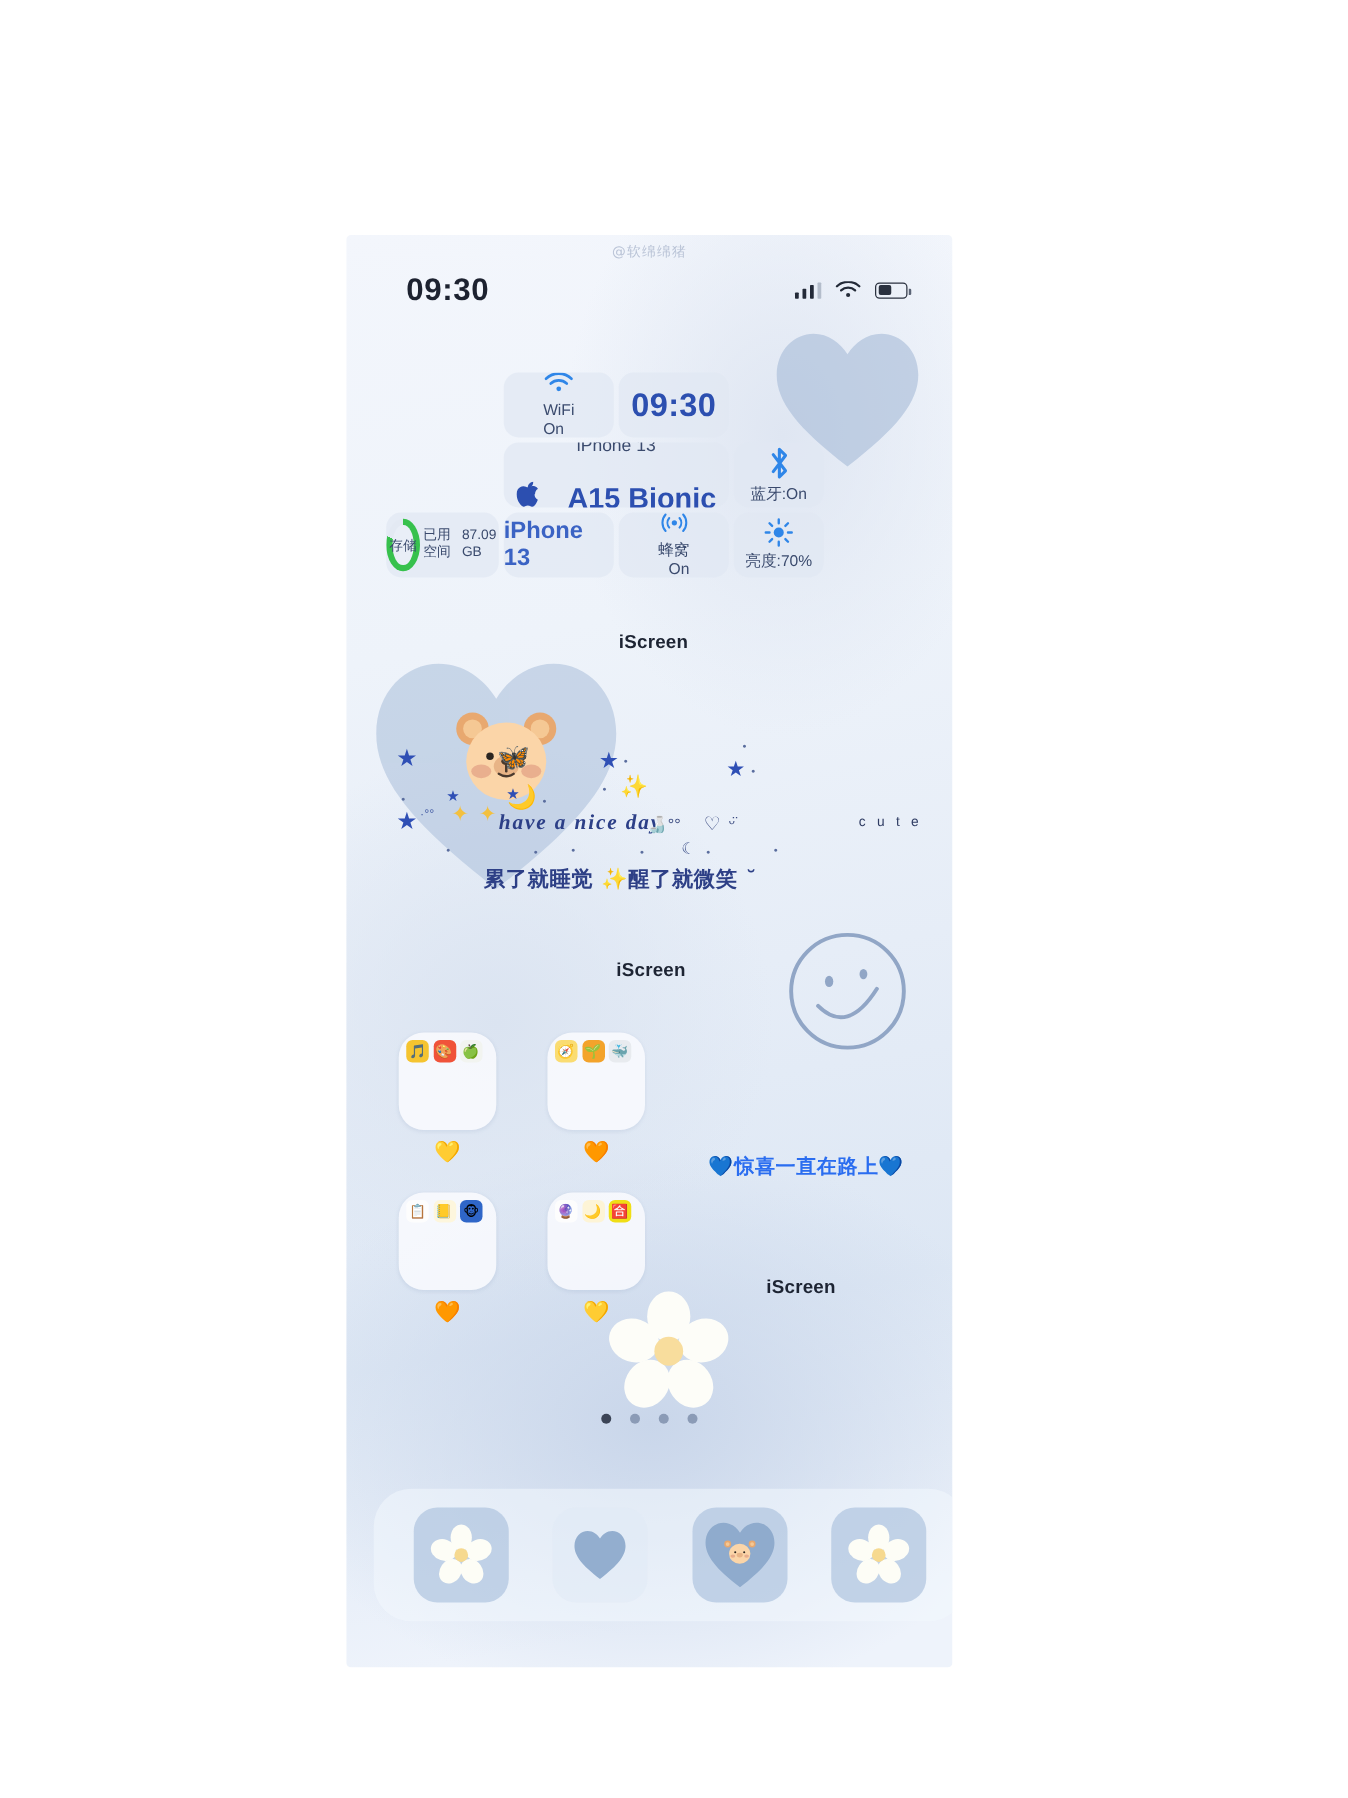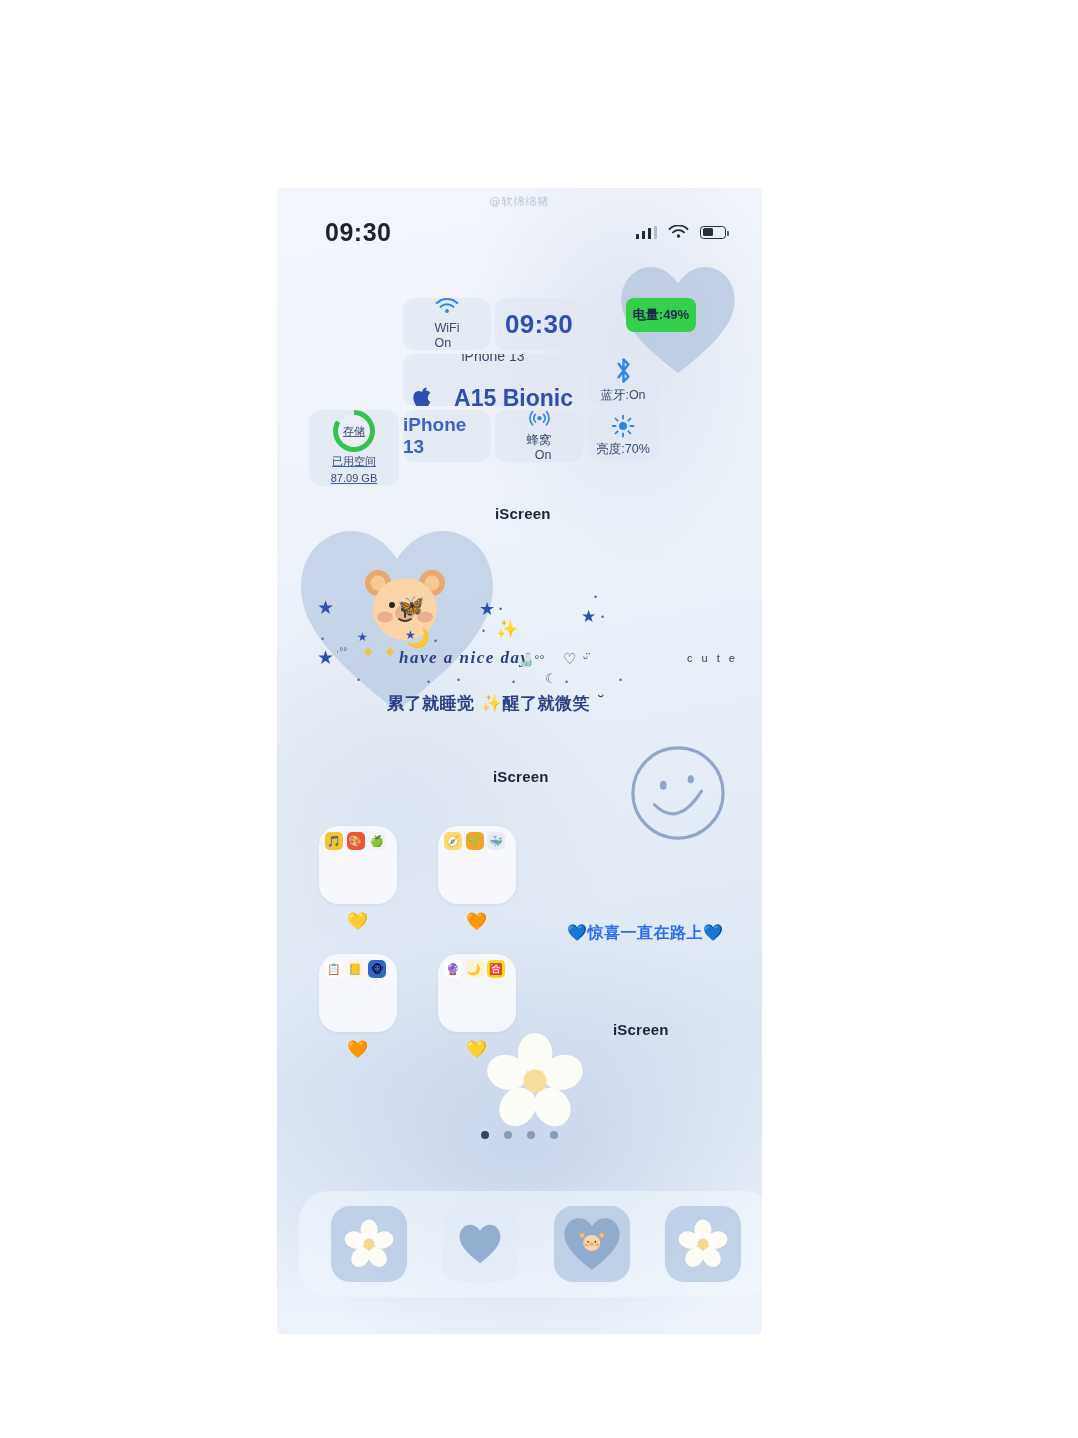--- a/index.html
+++ b/index.html
@@ -91,21 +91,21 @@
     position: relative;
     flex-direction: column;
   }
   .w-date { grid-column: 1; grid-row: 1 / span 3;
     flex-direction: column; justify-content: center; gap: 1px; }
   .w-date .dw { font-size: 14px; color: #3a4a6d; }
   .w-date .dd { font-size: 31px; font-weight: 700; color: #2c4fb0; line-height:1.05; }
   .w-date .dm { font-size: 13px; color: #3a4a6d; }
 
   .w-storage { grid-column: 1; grid-row: 5 / span 3;
-    flex-direction: column; gap: 3px; text-decoration: underline; }
+    flex-direction: row; gap: 3px; }
   .ring {
     width: 42px; height: 42px; border-radius: 50%;
     background: conic-gradient(#37c14d 0deg 300deg, #e3e9f3 300deg 360deg);
     display:flex; align-items:center; justify-content:center;
     position: relative;
   }
   .ring::before {
     content:''; position:absolute; inset:5px; border-radius:50%;
     background:#e9eef7;
   }
@@ -124,21 +124,21 @@
   .batt-pill {
     background: #35d04b; border-radius: 8px;
     padding: 8px 7px; font-size: 13px; color:#1b2b4e; font-weight:600;
     white-space: nowrap;
   }
 
   .w-chip { grid-column: 3 / span 3; grid-row: 3;
     flex-direction: column; gap: 1px; }
   .w-chip .cl { font-size: 14px; color:#3a4a6d; }
   .w-chip .cb { font-size: 23px; font-weight:700; color:#2c4fb0;
-    display:flex; align-items:center; gap:22px;margin-top:20px; }
+    display:flex; align-items:flex-start; gap:22px;margin-top:20px; }
 
   .w-model { grid-column: 3; grid-row: 5;
     font-size: 19px; font-weight:600; color:#3b63c4; }
 
   .w-cell { grid-column: 5; grid-row: 5; gap: 5px; }
   .w-cell .tx { font-size: 12.5px; color:#3a4a6d; line-height:1.15; text-align:right; }
 
   .w-bt { grid-column: 7; grid-row: 3;
     flex-direction: column; gap: 3px; }
   .w-bt .tx { font-size: 12.5px; color:#3a4a6d; }
@@ -332,23 +332,20 @@
         <path d="M1.8 4.5a14.8 14.8 0 0 1 20.4 0" stroke="#2f86e8" stroke-width="2.1" fill="none" stroke-linecap="round"></path>
       </svg>
       <div class="tx">
         <div>WiFi</div>
         <div>On</div>
       </div>
     </div>
 
     <div class="w w-clock">09:30</div>
 
-    <div class="w w-batt">
-      <div class="batt-pill">电量:49%</div>
-    </div>
 
     <div class="w w-chip">
       <div class="cl">iPhone 13</div>
       <div class="cb">
         <svg width="19" height="23" viewBox="0 0 17 21">
           <path d="M13.6 11.2c0-2.5 2-3.7 2.1-3.8-1.1-1.7-2.9-1.9-3.6-1.9-1.5-.2-3 .9-3.8.9-.8 0-2-.9-3.3-.8-1.7 0-3.2 1-4.1 2.5-1.7 3-.4 7.5 1.3 10 .8 1.2 1.8 2.5 3 2.5 1.2 0 1.7-.8 3.1-.8 1.5 0 1.8.8 3.1.8 1.3 0 2.1-1.2 2.9-2.4.9-1.4 1.3-2.7 1.3-2.8 0 0-2.4-1-2.4-3.8z" fill="#2c4fb0" transform="translate(0,-2)"></path>
           <path d="M11.2 3.6c.7-.8 1.1-2 1-3.2-1 0-2.2.7-2.9 1.5-.6.7-1.2 1.9-1 3 1.1.1 2.2-.6 2.9-1.3z" fill="#2c4fb0"></path>
         </svg>
         <span>A15 Bionic</span>
       </div>

